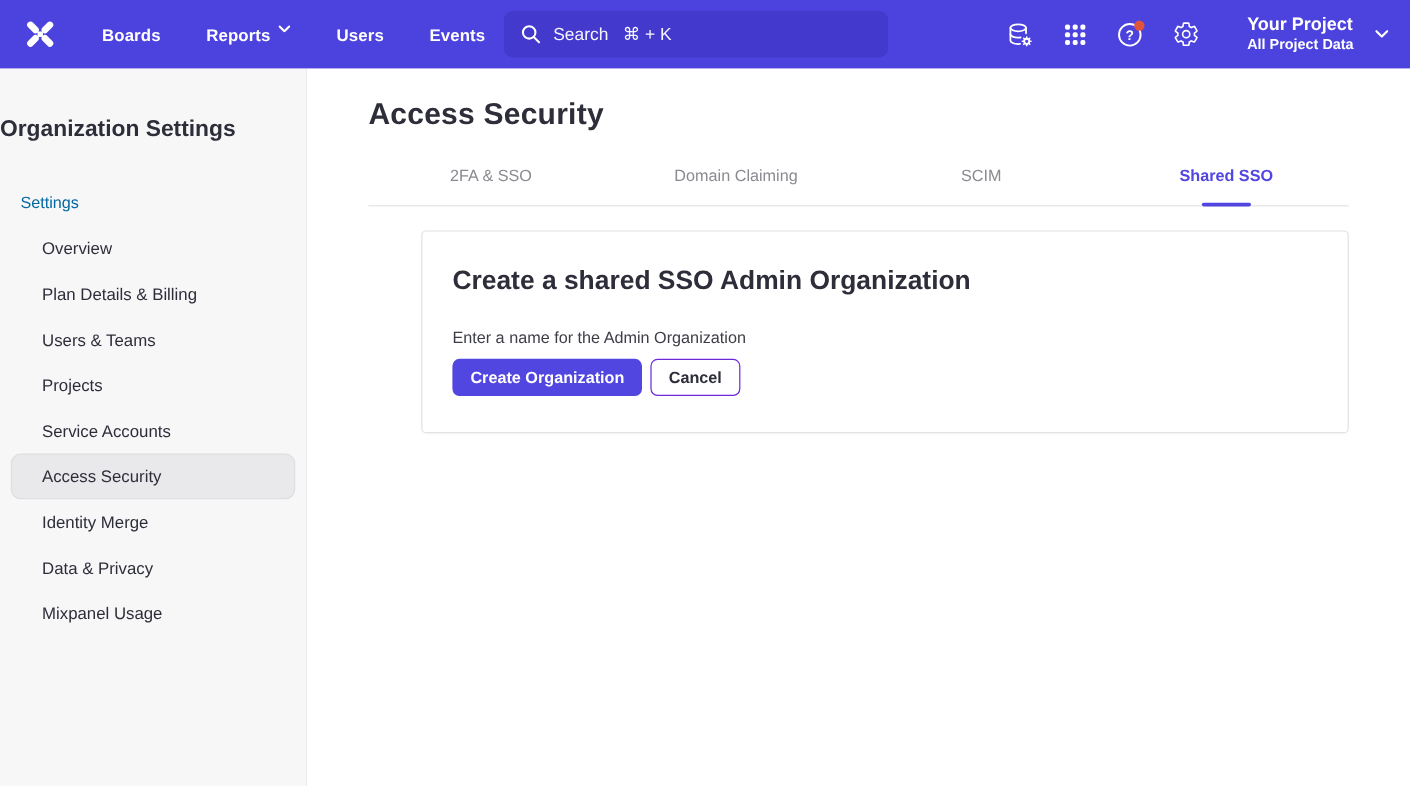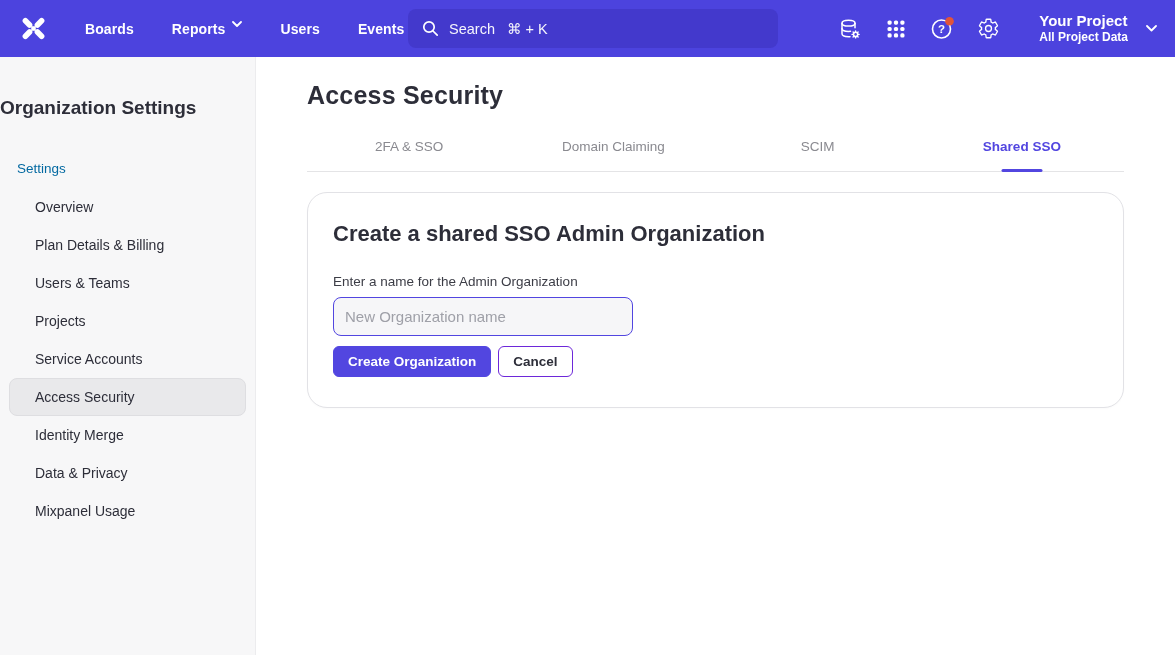--- a/index.html
+++ b/index.html
@@ -33,23 +33,23 @@
     gap: 7px;
     padding: 8px 19px;
     font-size: 14px;
     font-weight: 700;
     letter-spacing: .1px;
     cursor: pointer;
     white-space: nowrap;
   }
   .searchbar {
     position: absolute;
-    left: 408px;
+    left: 420px;
     top: 9px;
-    width: 370px;
+    width: 320px;
     height: 39px;
     background: #4339cc;
     border-radius: 8px;
     display: flex;
     align-items: center;
     padding: 0 14px;
     cursor: text;
   }
   .searchbar .search-text {
     margin-left: 10px;
@@ -164,24 +164,25 @@
     bottom: -1px;
     width: 41px;
     height: 3px;
     border-radius: 2px;
     background: #5246e0;
   }
 
   .card {
     margin-top: 20px;
     border: 1px solid #e2e2e6;
-    border-radius: 20px;
+    border-radius: 4px;
     background: #ffffff;
     padding: 28px 25px 30px 25px;
     box-shadow: 0 1px 2px rgba(0,0,0,0.02);
+    margin-left: 44px;
   }
   .card-title {
     font-size: 22px;
     font-weight: 700;
     color: #2d2e39;
   }
   .field-label {
     margin-top: 27px;
     font-size: 13.5px;
     color: #3c3d46;
@@ -358,20 +359,19 @@
       </div>
       <div class="tab active">
         <span>Shared SSO</span>
         <span class="tab-underline"></span>
       </div>
     </div>
 
     <section class="card">
       <h2 class="card-title">Create a shared SSO Admin Organization</h2>
       <div class="field-label">Enter a name for the Admin Organization</div>
-      <input class="org-input" type="text" placeholder="New Organization name" style="">
       <div class="btn-row">
         <button class="btn btn-primary">Create Organization</button>
         <button class="btn btn-secondary">Cancel</button>
       </div>
     </section>
   </main>
 </div>
 
 </body></html>

